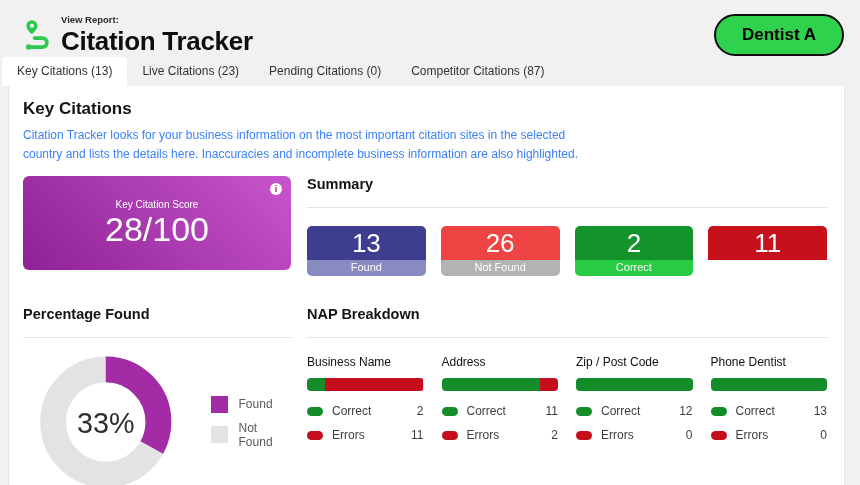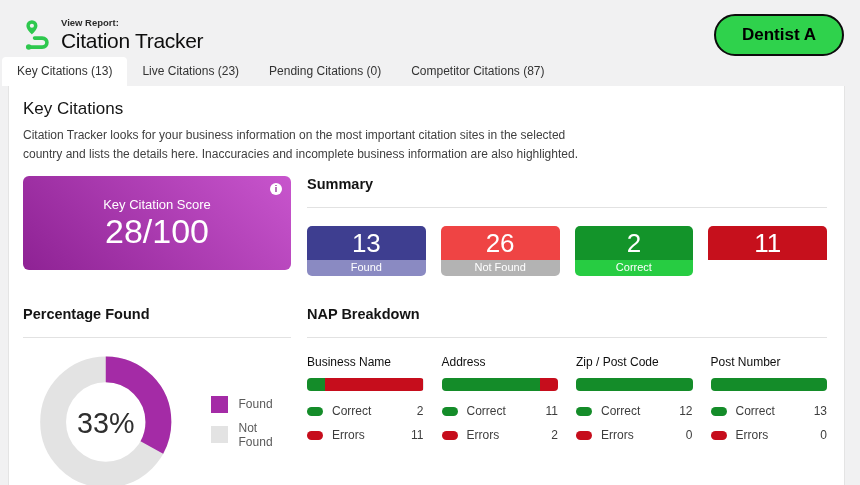--- a/index.html
+++ b/index.html
@@ -8,50 +8,50 @@
     background:#f1f1f2;
     font-family:"Liberation Sans","DejaVu Sans",sans-serif;
     overflow:hidden;
     color:#222;
   }
   
   .header { display:flex; align-items:center; padding:12px 16px 0 20px; height:58px; }
   .logo { width:36px; height:36px; margin-top:2px; }
   .title-block { margin-left:5px; }
   .view-report { font-size:9.5px; font-weight:700; color:#2c2c2c; margin-bottom:1px; }
-  .app-title { font-size:21px; font-weight:400; color:#0e0e0e; letter-spacing:-0.3px; }
+  .app-title { font-size:26px; font-weight:700; color:#0e0e0e; letter-spacing:-0.3px; }
   .spacer { flex:1; }
   .business-btn {
     background:#2fd24c; border:2.5px solid #0c0c0c; border-radius:24px;
     padding:9px 26px; font-size:17px; font-weight:800; color:#000;
     font-family:"Liberation Sans","DejaVu Sans",sans-serif; cursor:pointer;
   }
   
   .tabs { display:flex; align-items:flex-end; padding-left:2px; height:28px; }
   .tab { font-size:12px; color:#333; padding:7px 15px 8px; cursor:pointer; white-space:nowrap; }
   .tab.active { background:#ffffff; border-radius:4px 4px 0 0; }
   
   .panel {
     background:#fff; margin:0 15px 0 8px; height:399px;
     border-left:1px solid #e4e4e4; border-right:1px solid #e4e4e4;
     padding:13px 17px 0 14px;
   }
-  .page-h1 { font-size:17px; font-weight:400; color:#141414; margin-bottom:7px; }
-  .page-desc { font-size:12px; line-height:1.55; color:#404040; max-width:562px; }
+  .page-h1 { font-size:17px; font-weight:700; color:#141414; margin-bottom:7px; }
+  .page-desc { font-size:12px; line-height:1.55; color:#3b82f6; max-width:562px; }
   .content-grid {
     display:grid; grid-template-columns:268px 1fr; column-gap:16px; row-gap:30px;
     margin-top:13px;
   }
   
   .score-card {
     height:94px; border-radius:6px; position:relative; color:#fff;
     background:linear-gradient(45deg,#8e2294 0%,#c855cd 100%);
     display:flex; flex-direction:column; align-items:center; justify-content:center;
   }
-  .score-label { font-size:13px; margin-bottom:2px; }
+  .score-label { font-size:10px; margin-bottom:2px; }
   .score-value { font-size:34px; line-height:1.05; }
   .info-badge {
     position:absolute; top:7px; right:9px; width:12px; height:12px;
     background:#fff; border-radius:50%; color:#8e2294; font-size:9px; font-weight:800;
     display:flex; align-items:center; justify-content:center; line-height:1; cursor:pointer;
   }
   
   .section-head {
     font-size:14.5px; font-weight:800; color:#141414;
     padding-bottom:15px; border-bottom:1px solid #e2e2e2;
@@ -210,21 +210,21 @@
                 <span class="val">12</span>
               </div>
               <div class="nap-row">
                 <span class="pill" style="background: rgb(198, 13, 28);"></span>
                 <span class="lbl">Errors</span>
                 <span class="val">0</span>
               </div>
             </div>
           </div>
           <div>
-            <div class="nap-title">Post Number</div>
+            <div class="nap-title">Phone Dentist</div>
             <div class="nap-bar">
               <span style="width: 100%; background: rgb(20, 140, 41);"></span>
               <span style="width: 0%; background: rgb(198, 13, 28);"></span>
             </div>
             <div class="nap-legend">
               <div class="nap-row">
                 <span class="pill" style="background: rgb(20, 140, 41);"></span>
                 <span class="lbl">Correct</span>
                 <span class="val">13</span>
               </div>

